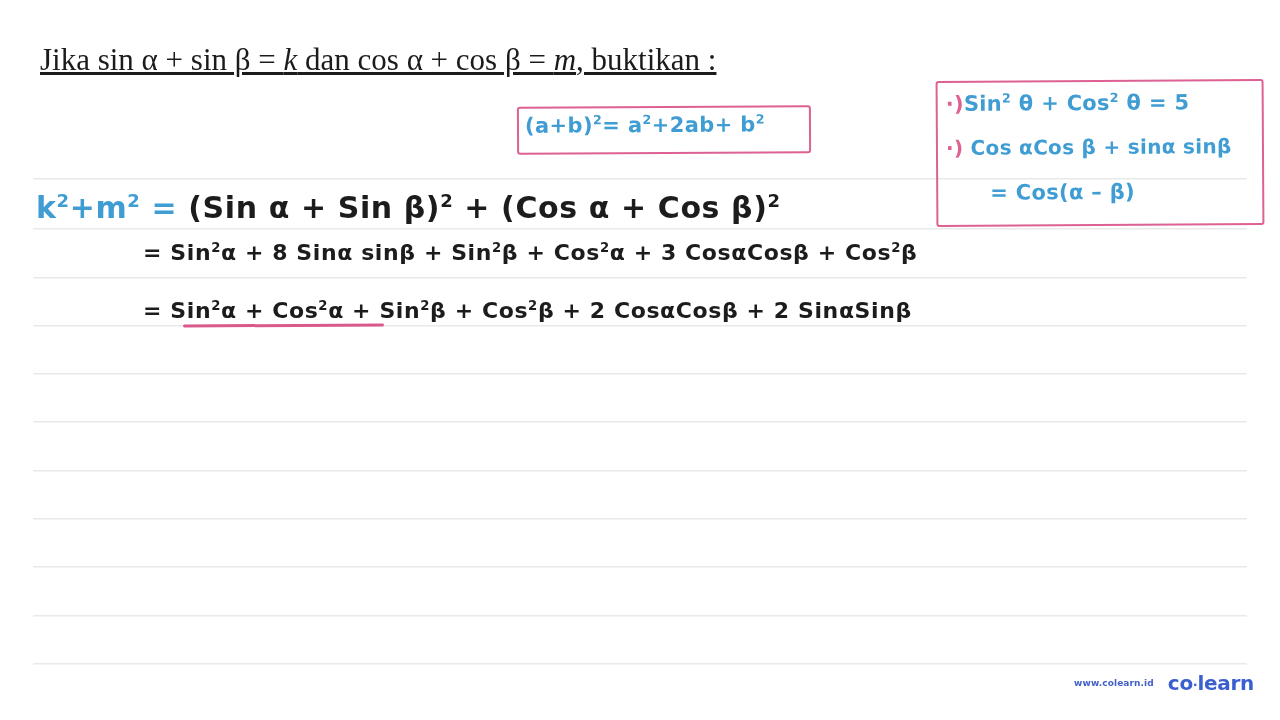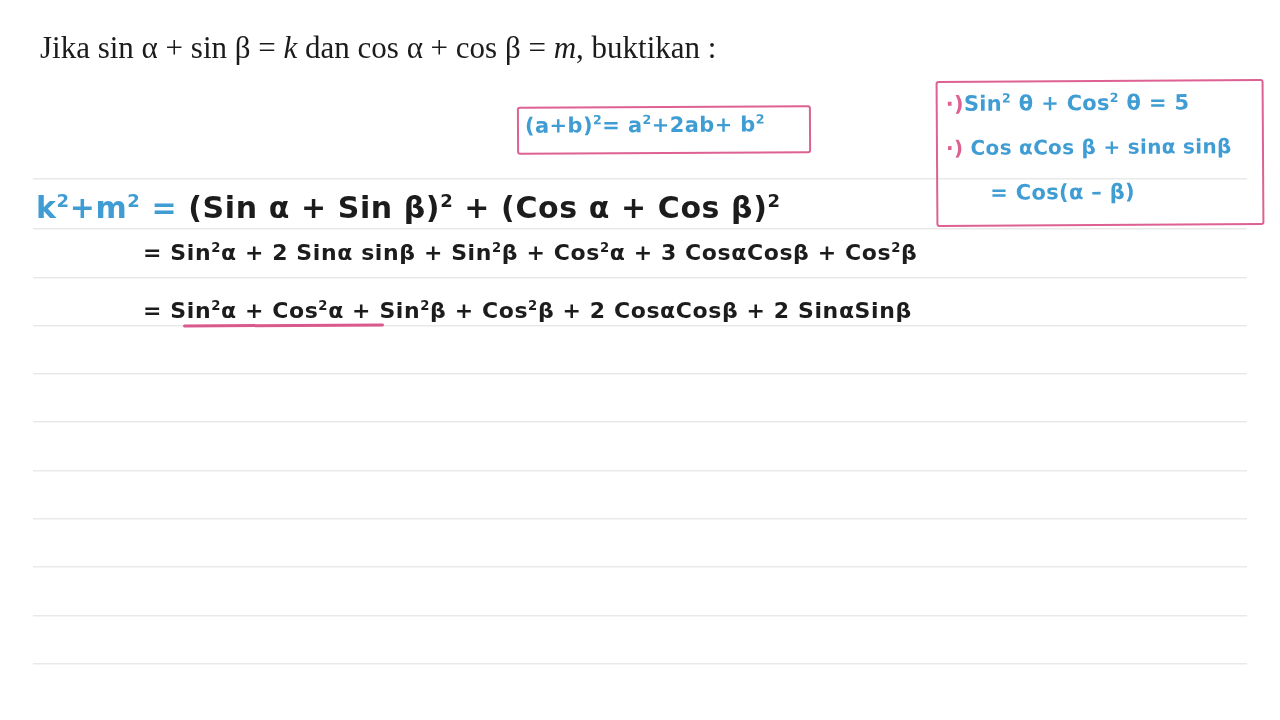--- a/index.html
+++ b/index.html
@@ -27,21 +27,21 @@
   }
 
   
   .question{
     position:absolute;
     left:40px;
     font-family:"Liberation Serif",serif;
     color:#1b1b1b;
     white-space:nowrap;
   }
-  #q-line1{ top:28px; font-size:31px; line-height:40px; }
+  #q-line1{ top:40px; font-size:31px; line-height:40px;text-decoration:underline; }
   #q-line2{ top:114px; font-size:31px; line-height:40px; }
   .ital{ font-style:italic; }
   .sup{ font-size:0.62em; vertical-align:super; line-height:0; }
 
   
   .hand{
     position:absolute;
     font-family:"DejaVu Sans",sans-serif;
     font-weight:600;
     letter-spacing:0.6px;
@@ -157,23 +157,29 @@
     <div class="note-row" id="note3">
       <span>= Cos(α – β)</span>
     </div>
   </div>
 
   <div class="hand" id="work1">
     <span class="lead">k</span><span class="lead sup">2</span><span class="lead">+m</span><span class="lead sup">2</span><span class="lead"> =</span><span class="rest"> (Sin α + Sin β)</span><span class="rest sup">2</span><span class="rest"> + (Cos α + Cos β)</span><span class="rest sup">2</span>
   </div>
 
   <div class="hand ink" id="work2">
-    <span>= Sin</span><span class="sup">2</span><span>α + 2 Sinα sinβ + Sin</span><span class="sup">2</span><span>β + Cos</span><span class="sup">2</span><span>α + 3 CosαCosβ + Cos</span><span class="sup">2</span><span>β</span>
+    <span>= Sin</span><span class="sup">2</span><span>α + 8 Sinα sinβ + Sin</span><span class="sup">2</span><span>β + Cos</span><span class="sup">2</span><span>α + 3 CosαCosβ + Cos</span><span class="sup">2</span><span>β</span>
   </div>
 
   <div class="hand ink" id="work3">
     <span>= Sin</span><span class="sup">2</span><span>α + Cos</span><span class="sup">2</span><span>α + Sin</span><span class="sup">2</span><span>β + Cos</span><span class="sup">2</span><span>β + 2 CosαCosβ + 2 SinαSinβ</span>
   </div>
 
   <div class="pink-underline"></div>
 
+  <div id="watermark">
+    <span id="wm-url">www.colearn.id</span>
+    <span id="wm-logo">
+      <span>co</span><span class="dot">·</span><span>learn</span>
+    </span>
+  </div>
 
 </div>
 
 </body></html>

